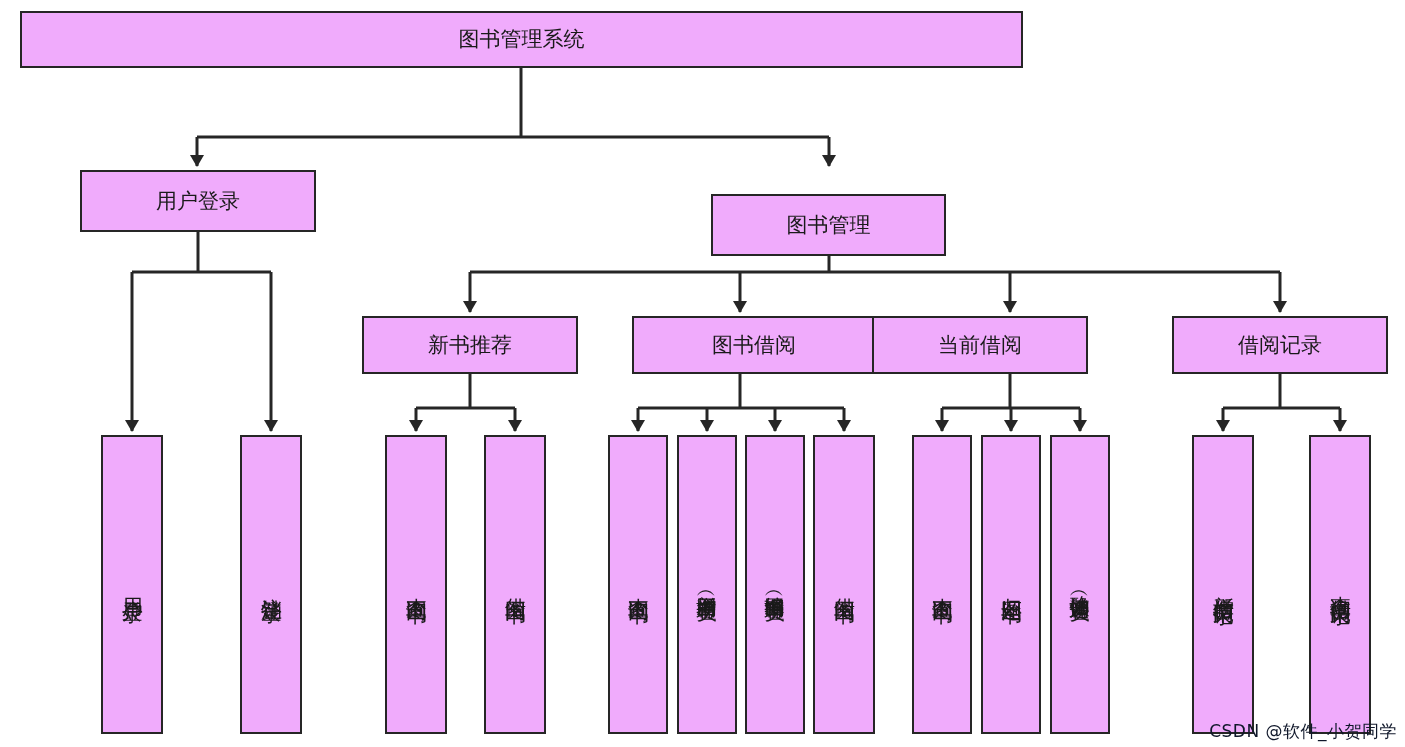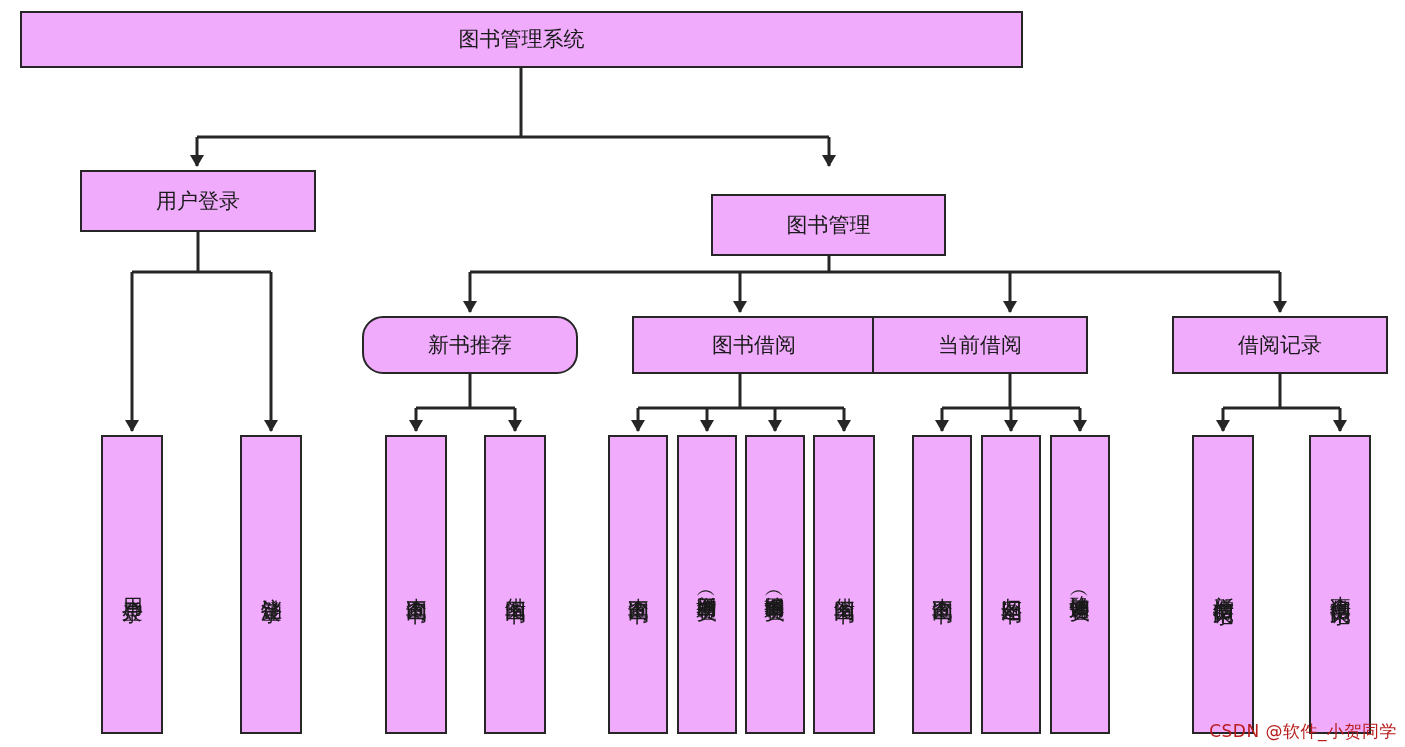--- a/index.html
+++ b/index.html
@@ -62,21 +62,21 @@
   }
   .node.vert.tall .label {
     font-size: 20px;
     letter-spacing: 1px;
   }
   .watermark {
     position: absolute;
     right: 8px;
     bottom: 4px;
     font-size: 17px;
-    color: #b91c1c;
+    color: #0f172a;
     letter-spacing: 0.5px;
     white-space: nowrap;
     pointer-events: none;
   }
 </style>
 </head>
 <body>
 
 <div id="canvas">
 
@@ -147,21 +147,21 @@
     <span class="label">图书管理系统</span>
   </div>
 
   <div class="node horiz" style="left: 80px; top: 170px; width: 236px; height: 62px;">
     <span class="label">用户登录</span>
   </div>
   <div class="node horiz" style="left: 711px; top: 170px; width: 235px; height: 62px; margin-top: 24px;">
     <span class="label">图书管理</span>
   </div>
 
-  <div class="node horiz" style="left: 362px; top: 316px; width: 216px; height: 58px; border-radius: 21px;">
+  <div class="node horiz" style="left: 362px; top: 316px; width: 216px; height: 58px;">
     <span class="label">新书推荐</span>
   </div>
   <div class="node horiz" style="left: 632px; top: 316px; width: 244px; height: 58px;">
     <span class="label">图书借阅</span>
   </div>
   <div class="node horiz" style="left: 872px; top: 316px; width: 216px; height: 58px;">
     <span class="label">当前借阅</span>
   </div>
   <div class="node horiz" style="left: 1172px; top: 316px; width: 216px; height: 58px;">
     <span class="label">借阅记录</span>

